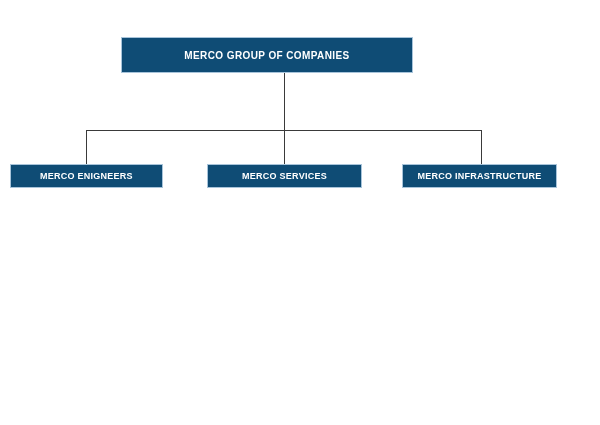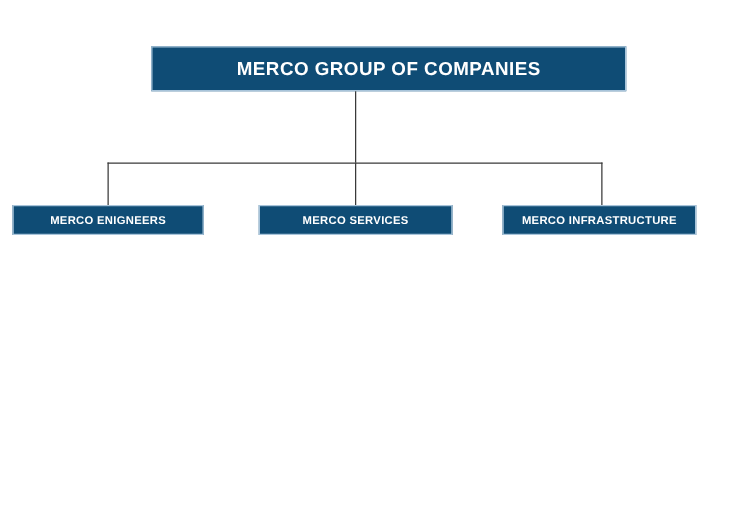--- a/index.html
+++ b/index.html
@@ -34,23 +34,23 @@
     color: #ffffff;
     font-weight: bold;
     letter-spacing: 0.2px;
     white-space: nowrap;
     overflow: hidden;
   }
 
   .node-root {
     left: 121px;
     top: 37px;
-    width: 380px;
+    width: 292px;
     height: 36px;
-    font-size: 15px;
+    font-size: 10px;
     letter-spacing: 0.4px;
   }
 
   .node-child {
     top: 164px;
     height: 24px;
     font-size: 9px;
     letter-spacing: 0.25px;
   }
 

